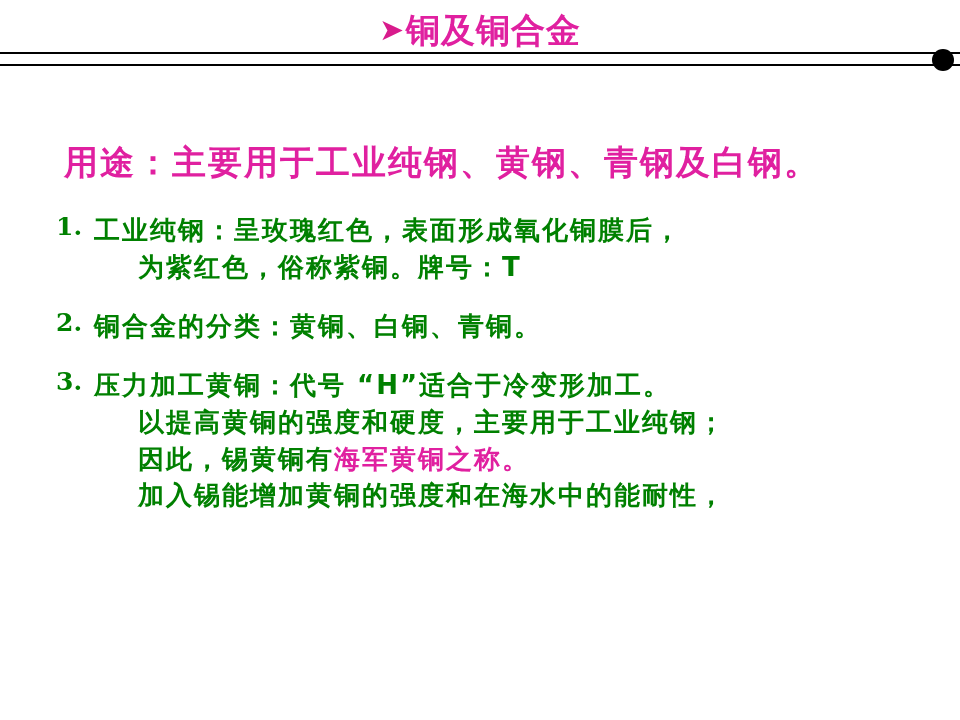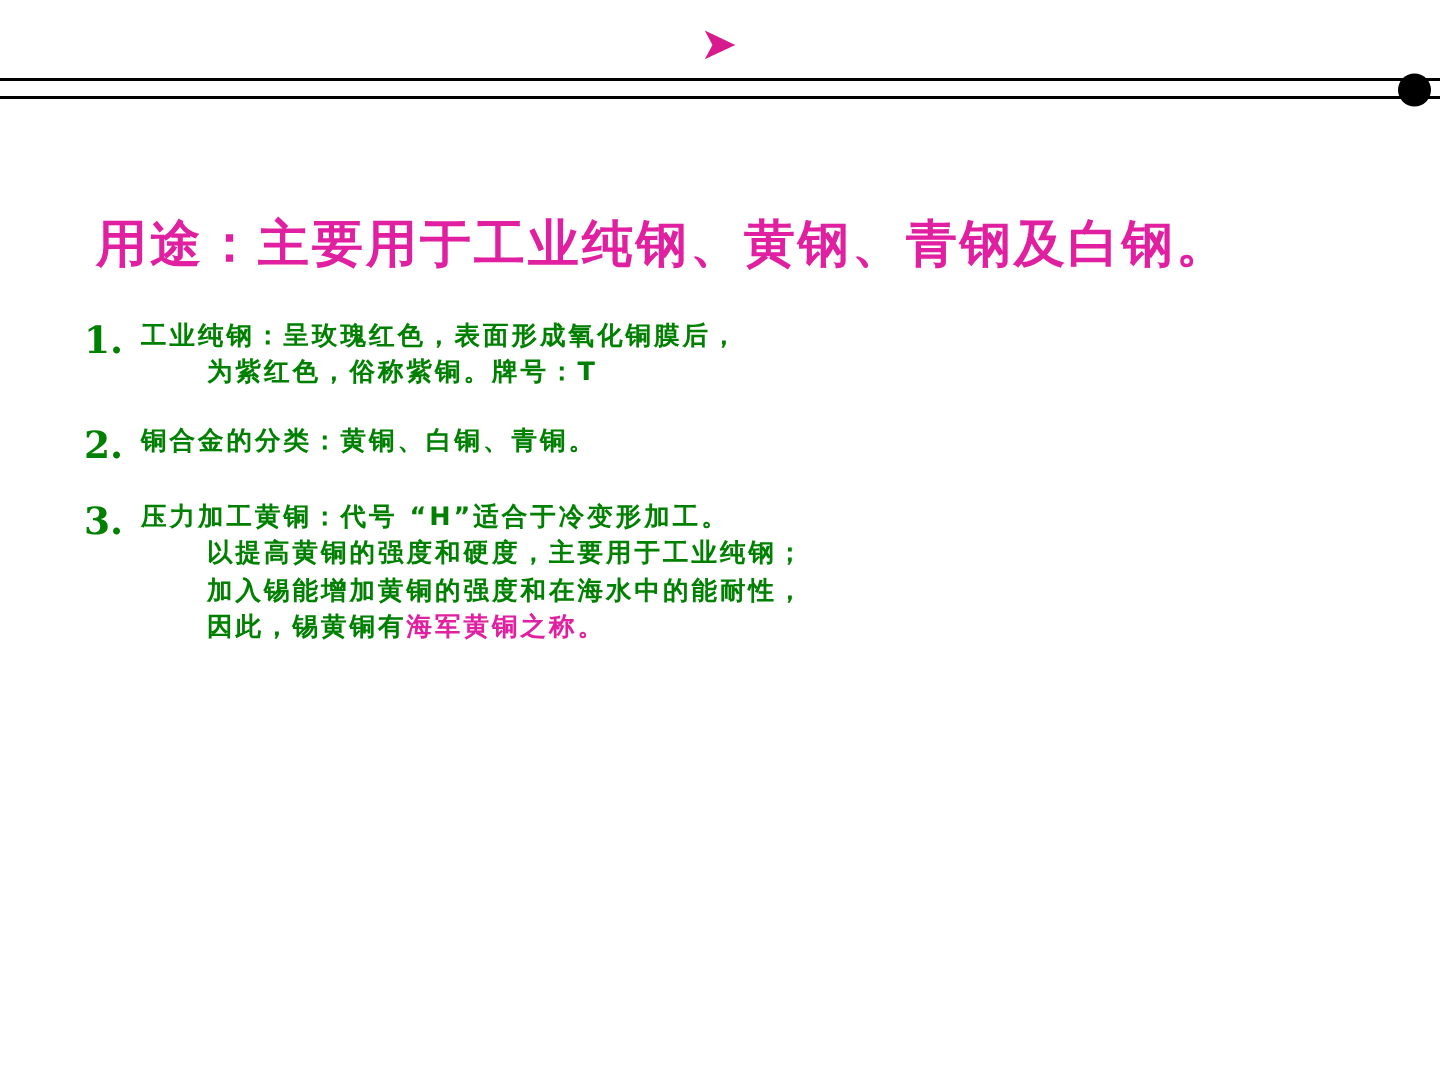--- a/index.html
+++ b/index.html
@@ -95,21 +95,21 @@
     font-weight: bold;
     color: #008000;
     width: 38px;
     text-align: left;
     font-family: "DejaVu Serif", serif;
   }
   .item-body {
     flex: 1 1 auto;
   }
   .line {
-    font-size: 17px;
+    font-size: 26px;
     font-weight: bold;
     color: #008000;
     letter-spacing: 2px;
     line-height: 1.42;
     white-space: nowrap;
   }
   .line-indent {
     padding-left: 4px;
     margin-left: 40px;
   }
@@ -118,20 +118,21 @@
     font-weight: bold;
   }
 </style>
 </head>
 <body>
 
 <div class="slide">
 
   <div class="title-row">
     <span class="title-bullet">➤</span>
+    <span class="title-text">铜及铜合金</span>
   </div>
 
   <div class="rule rule-top"></div>
   <div class="rule rule-bottom"></div>
   <div class="rule-dot"></div>
 
   <div class="body">
 
     <p class="lead">用途：主要用于工业纯钢、黄钢、青钢及白钢。</p>
 
@@ -148,21 +149,21 @@
       <div class="item-body">
         <div class="line">铜合金的分类：黄铜、白铜、青铜。</div>
       </div>
     </div>
 
     <div class="item">
       <div class="item-num">3.</div>
       <div class="item-body">
         <div class="line">压力加工黄铜：代号 “H”适合于冷变形加工。</div>
         <div class="line line-indent">以提高黄铜的强度和硬度，主要用于工业纯钢；</div>
-        <div class="line line-indent">加入锡能增加黄铜的强度和在海水中的能耐性，</div>
         <div class="line line-indent">
           <span>因此，锡黄铜有</span><span class="hl">海军黄铜</span><span class="hl">之称。</span>
         </div>
+        <div class="line line-indent">加入锡能增加黄铜的强度和在海水中的能耐性，</div>
       </div>
     </div>
 
   </div>
 </div>
 
 </body></html>

